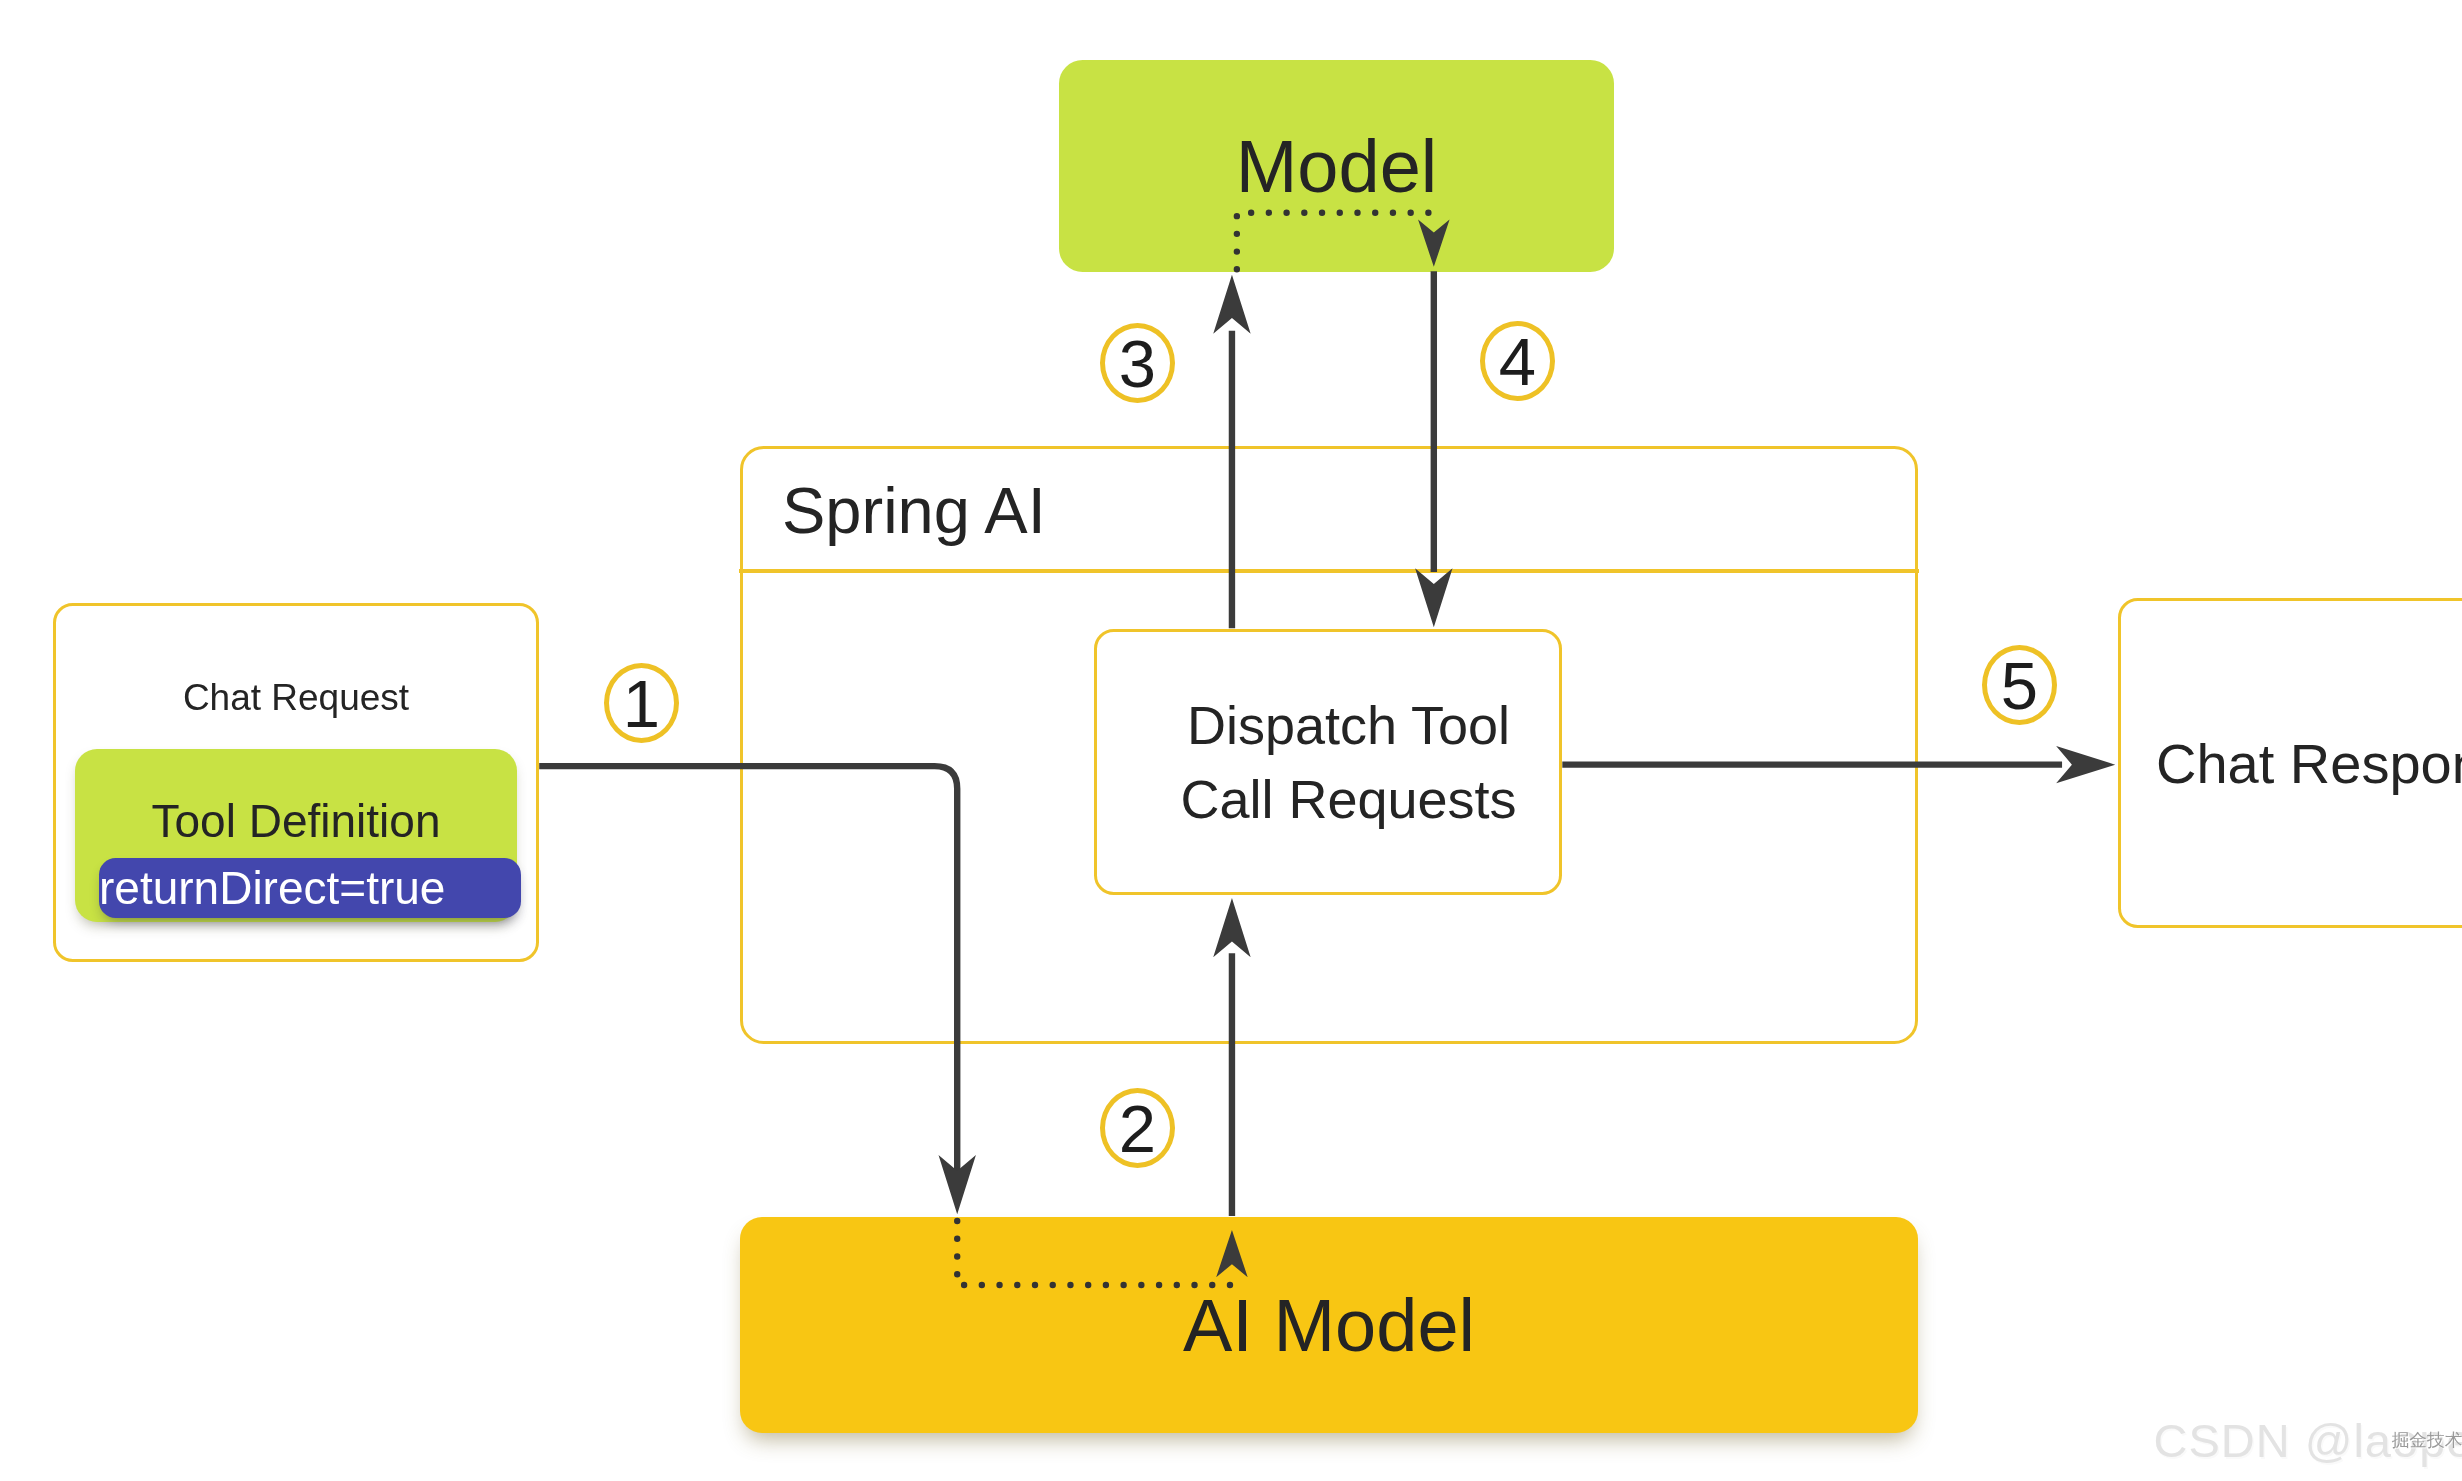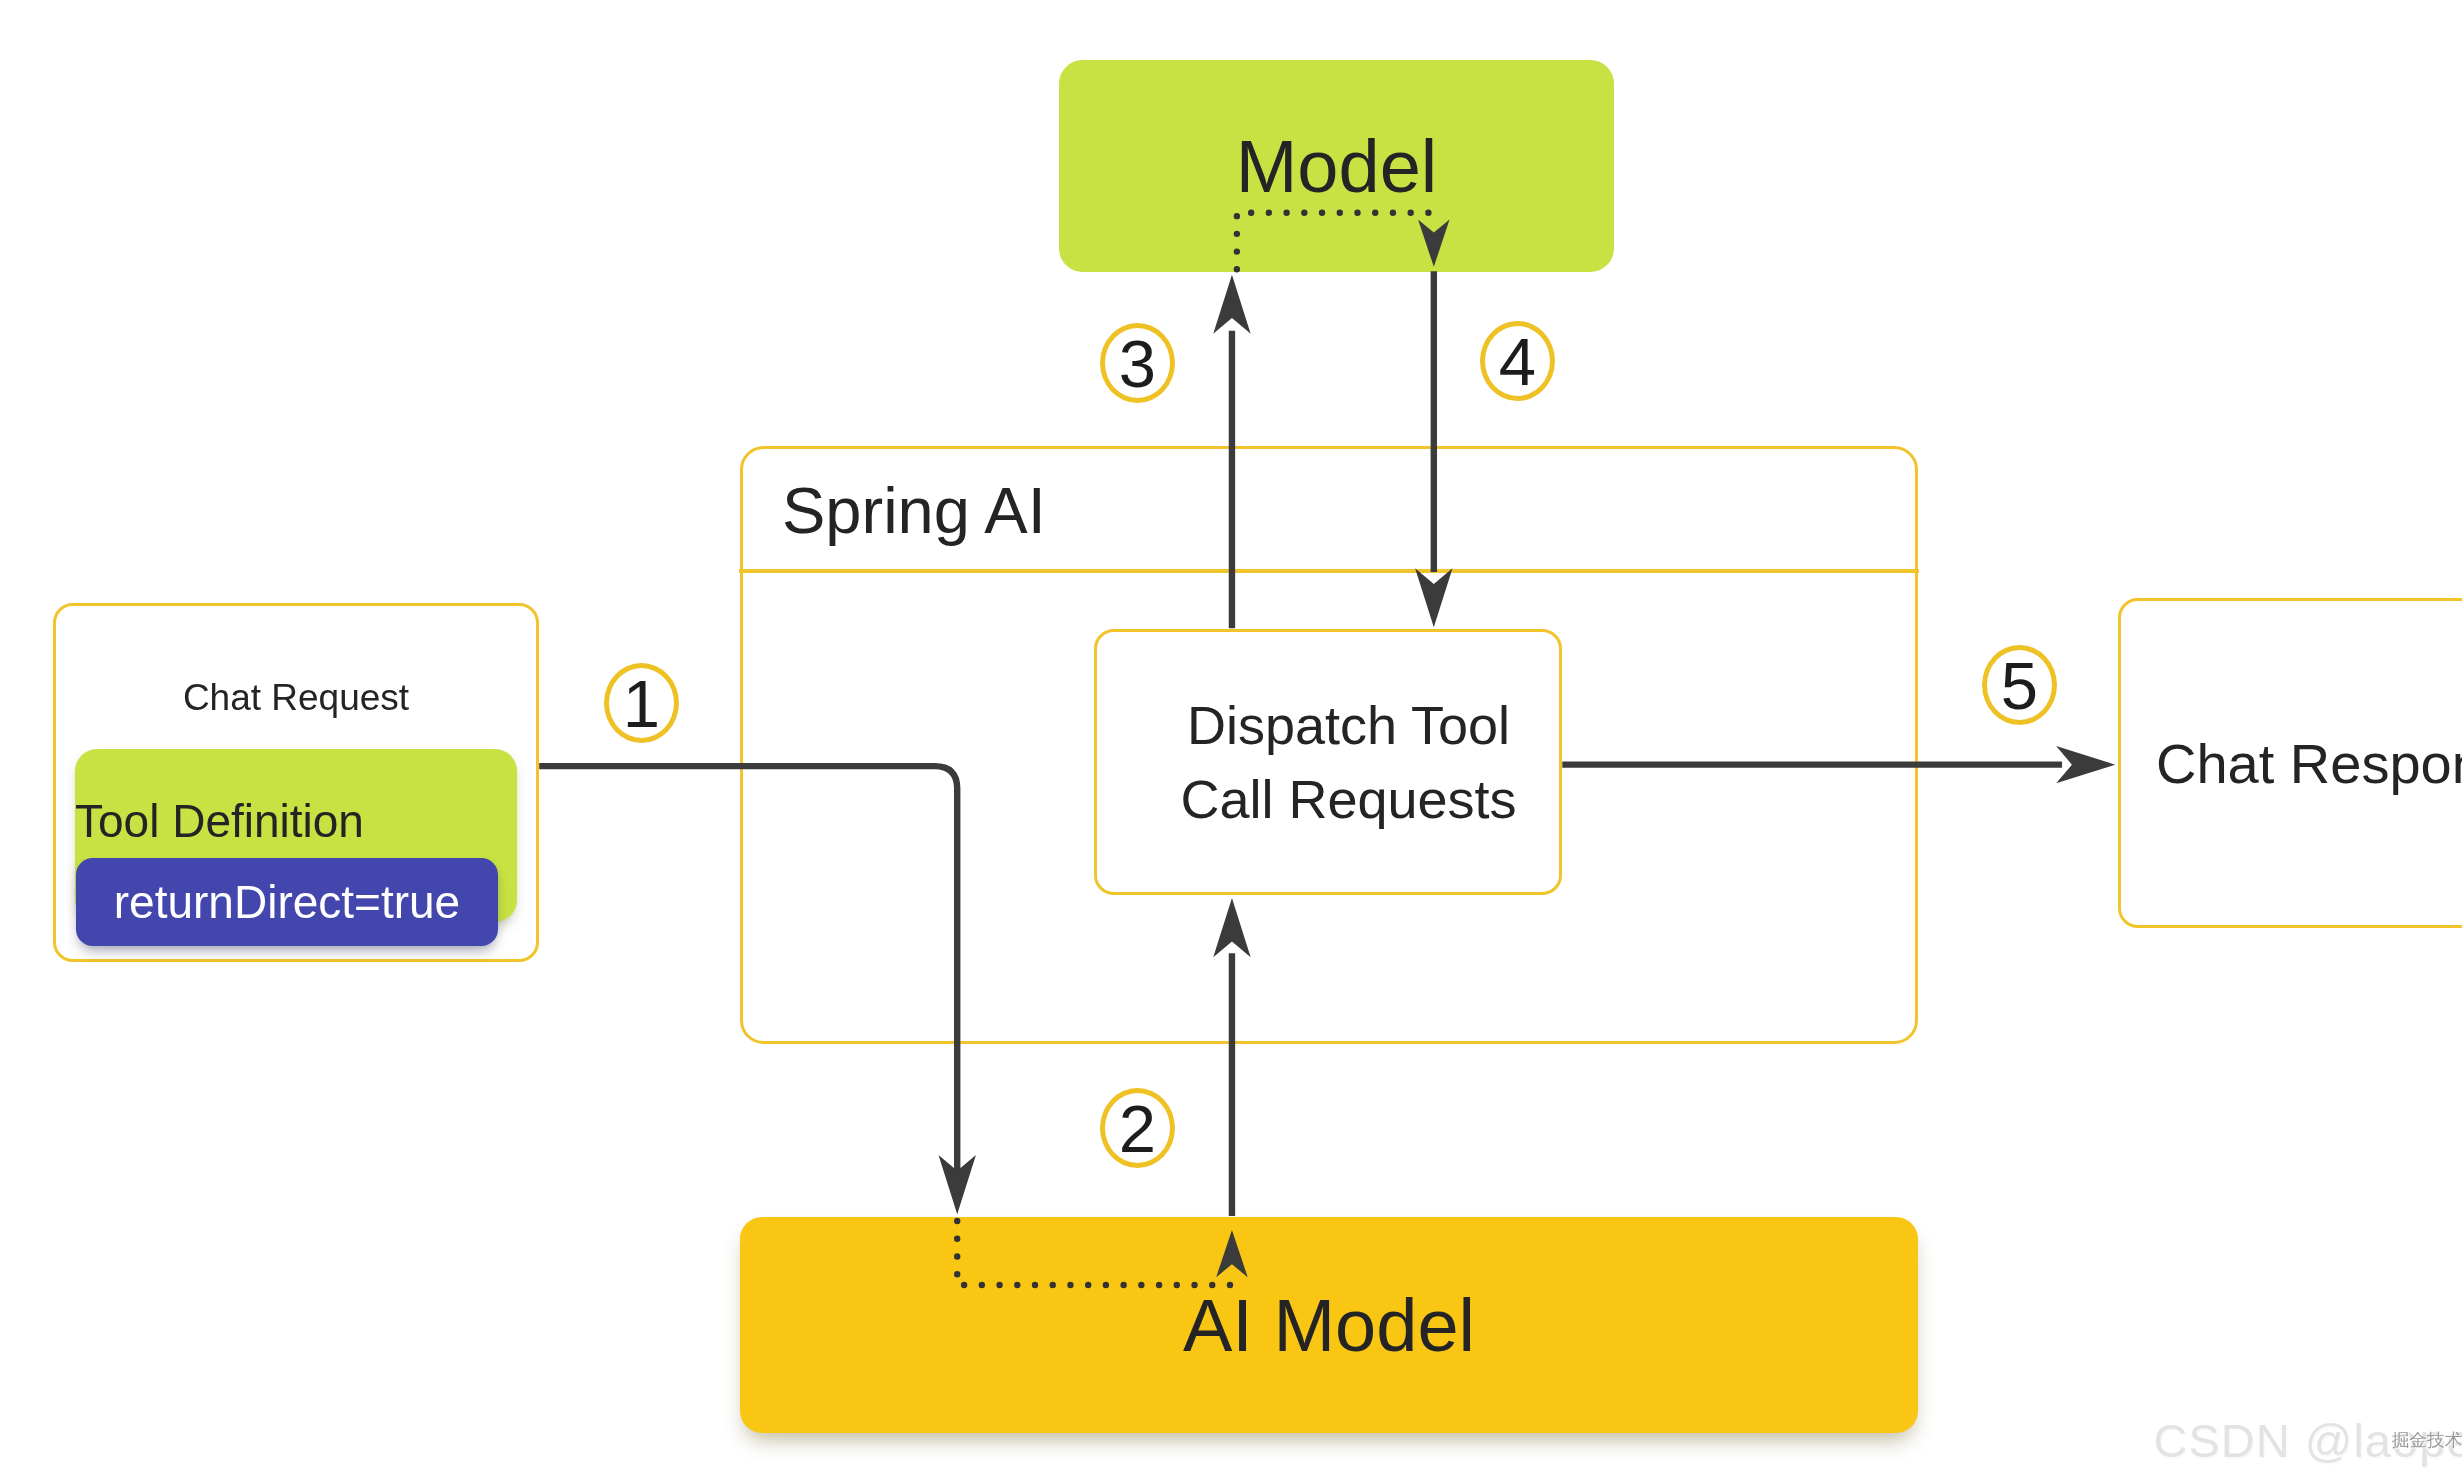--- a/index.html
+++ b/index.html
@@ -43,25 +43,25 @@
   }
 
   
   .box-chat-request { left: 53px; top: 603px; width: 486px; height: 359px; border-radius: 19.7px; }
   .chat-request-title { position: absolute; left: 0; top: 71px; width: 100%; text-align: center; font-size: 37px; }
   .box-tool-def {
     left: 75px; top: 749px; width: 442px; height: 173px;
     background: #c8e244; border-radius: 22px;
     box-shadow: 0 6.9px 12.8px -4.9px rgba(60,60,20,0.35);
   }
-  .tool-def-label { position: absolute; left: 0; top: 45px; width: 100%; text-align: left; font-size: 46px; }
+  .tool-def-label { position: absolute; left: 0; top: 45px; width: 100%; text-align: center; font-size: 46px; }
   .box-return {
-    left: 76px; top: 858px; width: 422px; height: 88px;
+    left: 99px; top: 858px; width: 422px; height: 60px;
     background: #4347ad; border-radius: 16.7px;
-    display: flex; align-items: center; justify-content: center;
+    display: flex; align-items: center; justify-content: flex-start;
     font-size: 46px; color: #ffffff;
     box-shadow: 0 6.9px 12.8px -4.9px rgba(20,20,60,0.45);
   }
 
   
   .box-chat-response {
     left: 2118px; top: 598px; width: 462px; height: 330px; border-radius: 19.7px;
     display: flex; align-items: center; justify-content: center; font-size: 56px;
   }
 

